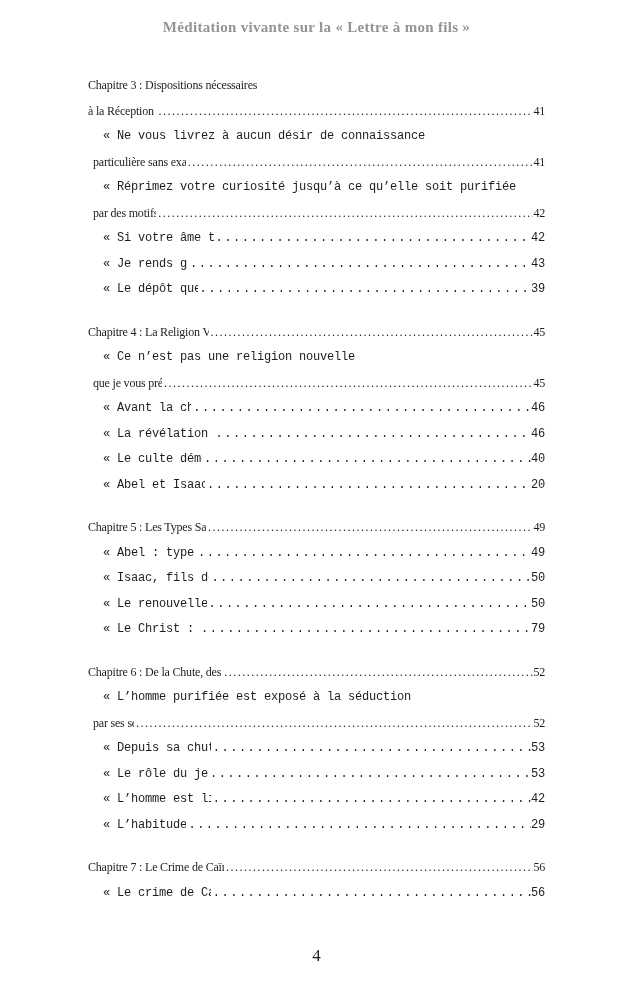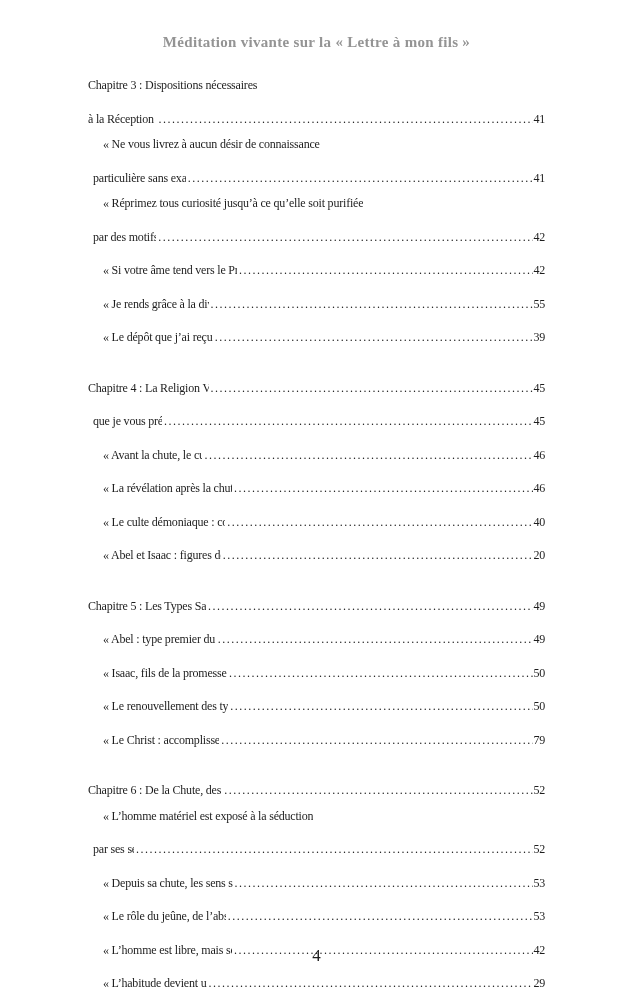--- a/index.html
+++ b/index.html
@@ -14,21 +14,21 @@
     width: 633px;
     height: 1000px;
     margin: 0 auto;
     background: var(--paper);
     font-family: "Liberation Serif", "DejaVu Serif", serif;
     color: var(--ink);
     overflow: hidden;
   }
   .running-head {
     position: absolute;
-    top: 34px;
+    top: 19px;
     left: 0;
     right: 0;
     text-align: center;
     font-size: 15px;
     font-weight: 600;
     letter-spacing: 0.3px;
     color: var(--head);
   }
   .toc {
     position: absolute;
@@ -40,39 +40,39 @@
   }
   .entry.chapter { margin-top: 17px; }
   .entry.chapter:first-child { margin-top: 0; }
   .line {
     display: flex;
     align-items: baseline;
     line-height: 25.5px;
     overflow: hidden;
   }
   .entry.sub .line.wrap  { padding-left: 5px; }
-  .entry.sub .line.first { padding-left: 15px; }
+  .entry.sub .line.first { padding-left: 15px; font-family: Liberation Mono, monospace; }
   .text {
     white-space: nowrap;
     flex: 0 1 auto;
     min-width: 0;
     overflow: hidden;
   }
   .leader {
     flex: 1 1 auto;
     min-width: 4px;
     overflow: hidden;
     white-space: nowrap;
   }
   .leader::after {
     content: "........................................................................................................................................";
     letter-spacing: 1.5px;
     padding-left: 2px;
   }
-  .pagenum { flex: 0 0 auto; margin-top: 8px; }
+  .pagenum { flex: 0 0 auto; }
   .folio {
     position: absolute;
     top: 946px;
     left: 0;
     right: 0;
     text-align: center;
     font-size: 17px;
     color: var(--ink);
   }
 </style>
@@ -98,57 +98,60 @@
           <span class="text">« Ne vous livrez à aucun désir de connaissance</span>
         </div>
         <div class="line wrap">
           <span class="text">particulière sans examen intérieur »</span>
           <span class="leader"></span>
           <span class="pagenum">41</span>
         </div>
       </div>
       <div class="entry sub">
         <div class="line first">
-          <span class="text">« Réprimez tous curiosité jusqu’à ce qu’elle soit purifiée</span>
+          <span class="text">« Réprimez votre curiosité jusqu’à ce qu’elle soit purifiée</span>
         </div>
         <div class="line wrap">
           <span class="text">par des motifs saints »</span>
           <span class="leader"></span>
           <span class="pagenum">42</span>
         </div>
       </div>
       <div class="entry sub">
         <div class="line first">
           <span class="text">« Si votre âme tend vers le Principe unique de tout Bien… »</span>
           <span class="leader"></span>
           <span class="pagenum">42</span>
         </div>
       </div>
       <div class="entry sub">
         <div class="line first">
           <span class="text">« Je rends grâce à la divine Providence… »</span>
           <span class="leader"></span>
-          <span class="pagenum">55</span>
+          <span class="pagenum">43</span>
         </div>
       </div>
       <div class="entry sub">
         <div class="line first">
           <span class="text">« Le dépôt que j’ai reçu, je le garde pour toi »</span>
           <span class="leader"></span>
           <span class="pagenum">39</span>
         </div>
       </div>
       <div class="entry chapter">
         <div class="line first">
           <span class="text">Chapitre 4 : La Religion Véritable et ses Origines</span>
           <span class="leader"></span>
           <span class="pagenum">45</span>
         </div>
       </div>
       <div class="entry sub">
+        <div class="line first">
+          <span class="text">« Ce n’est pas une religion nouvelle</span>
+        </div>
         <div class="line wrap">
           <span class="text">que je vous présenterai »</span>
           <span class="leader"></span>
           <span class="pagenum">45</span>
         </div>
       </div>
       <div class="entry sub">
         <div class="line first">
           <span class="text">« Avant la chute, le culte était spirituel »</span>
           <span class="leader"></span>
@@ -213,21 +216,21 @@
       </div>
       <div class="entry chapter">
         <div class="line first">
           <span class="text">Chapitre 6 : De la Chute, des Sens et du Combat Spirituel</span>
           <span class="leader"></span>
           <span class="pagenum">52</span>
         </div>
       </div>
       <div class="entry sub">
         <div class="line first">
-          <span class="text">« L’homme matériel est exposé à la séduction</span>
+          <span class="text">« L’homme purifiée est exposé à la séduction</span>
         </div>
         <div class="line wrap">
           <span class="text">par ses sens »</span>
           <span class="leader"></span>
           <span class="pagenum">52</span>
         </div>
       </div>
       <div class="entry sub">
         <div class="line first">
           <span class="text">« Depuis sa chute, les sens sont le domaine de l’ennemi »</span>

